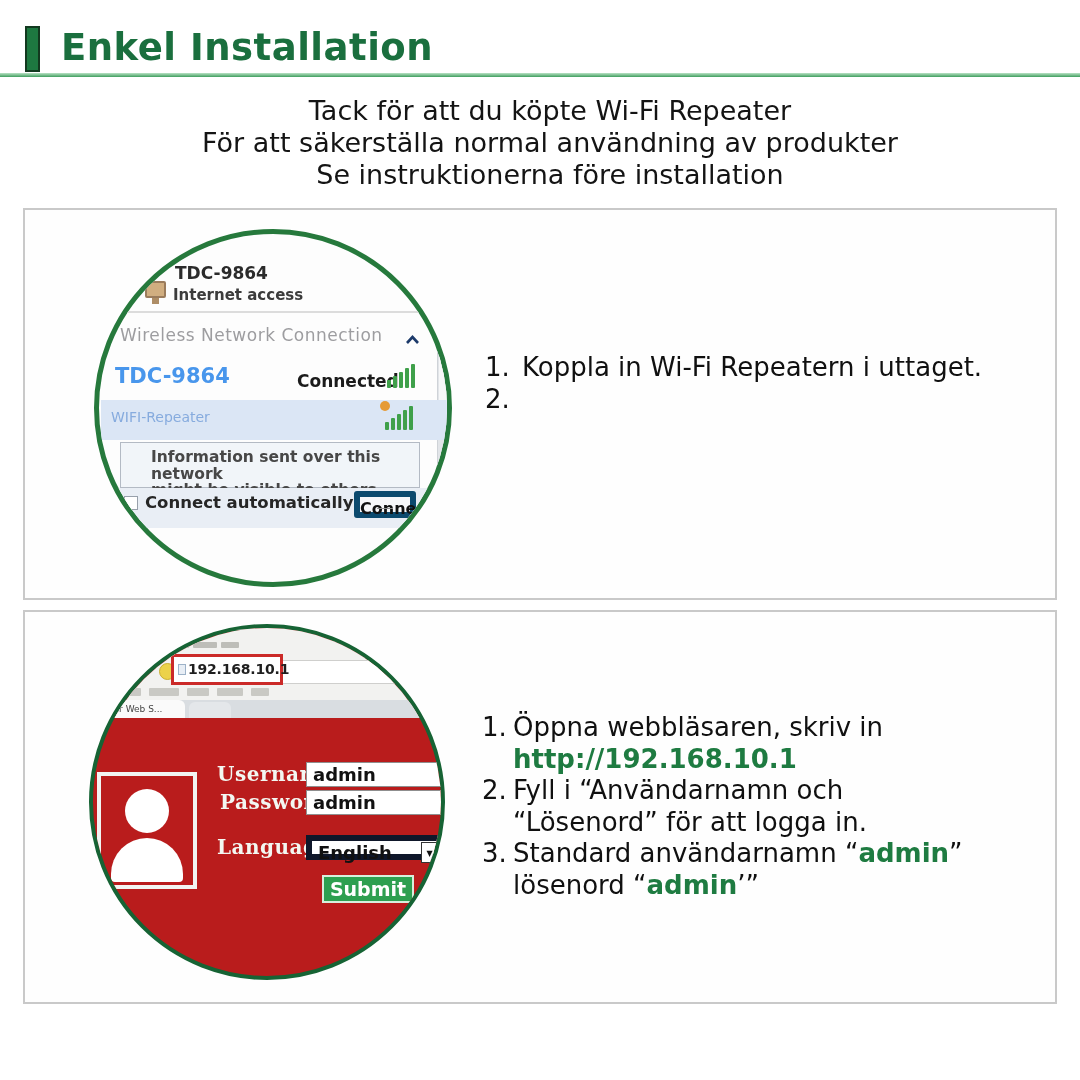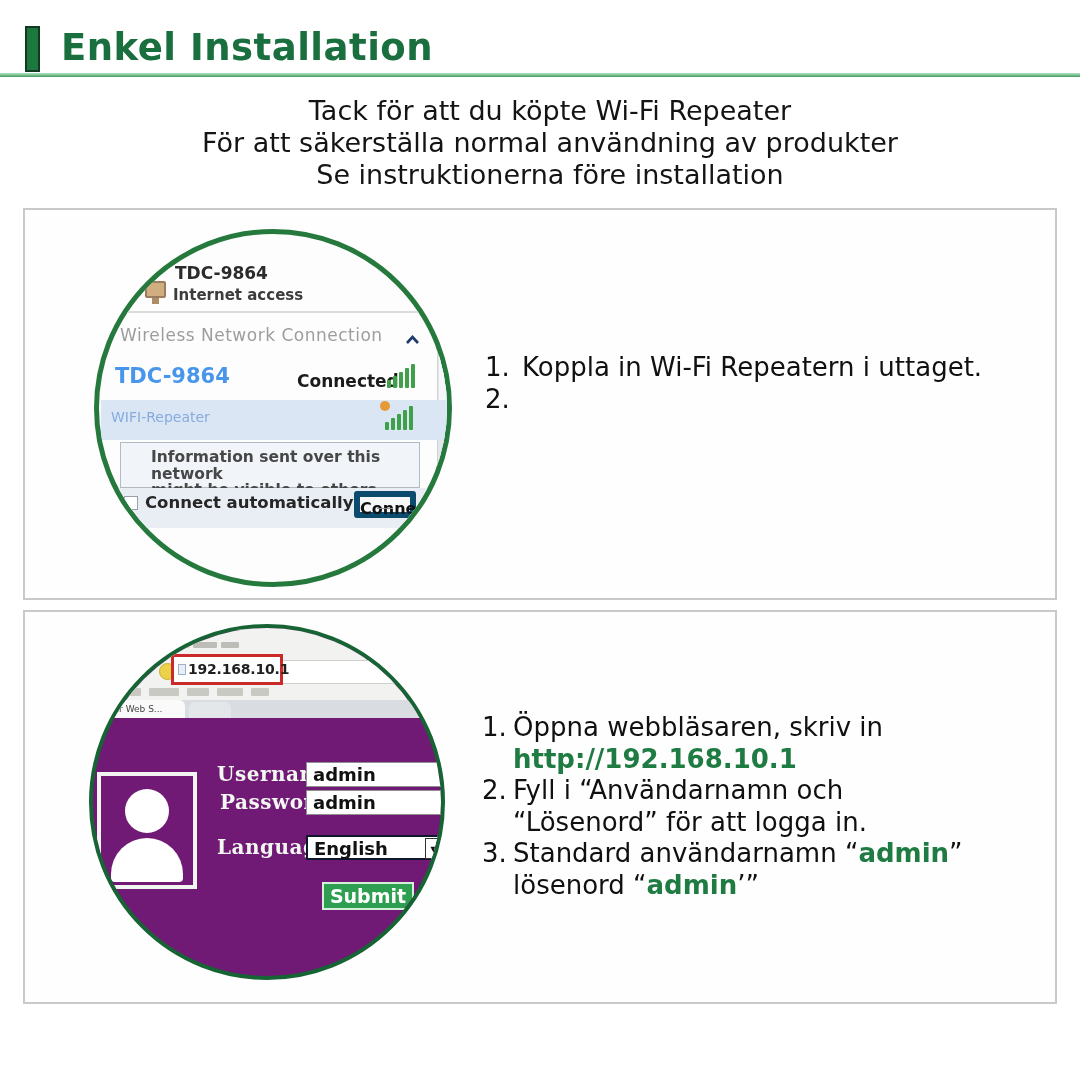--- a/index.html
+++ b/index.html
@@ -72,21 +72,21 @@
             border:1px solid #98a0ab;}
   .auto-label{position:absolute;left:46px;top:259px;font-size:16.5px;font-weight:bold;color:#262626;}
   .connect-btn{position:absolute;left:255px;top:257px;width:62px;height:27px;background:#f6f7f9;
             border:6px solid #0c4a6e;border-radius:3px;font-size:16px;font-weight:bold;color:#111;
             text-align:center;line-height:24px;}
   .connect-btn::after{content:"";position:absolute;left:50%;transform:translateX(-50%);bottom:3px;
             width:16px;height:1px;background:#8d8d8d;}
 
   
   .circle2{position:absolute;left:64px;top:12px;width:356px;height:356px;border-radius:50%;
-           border:4px solid #166334;background:#701a75;overflow:hidden;box-sizing:border-box;}
+           border:4px solid #166334;background:#b91c1c;overflow:hidden;box-sizing:border-box;}
   .circle2 *{box-sizing:border-box;}
   .browser-strip{position:absolute;left:0;top:0;width:348px;height:90px;background:#f2f2f0;}
   .mini-bar{position:absolute;height:6px;background:#bdbdb8;border-radius:1px;top:14px;}
   .mb1{left:80px;width:16px;} .mb2{left:100px;width:24px;} .mb3{left:128px;width:18px;}
   .nav-dot{position:absolute;left:44px;top:38px;width:11px;height:11px;border-radius:50%;
            background:#dcdcda;border:1px solid #c4c4c2;}
   .yellow-dot{position:absolute;left:66px;top:35px;width:17px;height:17px;border-radius:50%;
            background:#ecd24a;border:1px solid #c9ae33;}
   .addr-field{position:absolute;left:90px;top:32px;width:215px;height:24px;background:#fff;
            border:1px solid #cfcfcd;}
@@ -111,27 +111,27 @@
   .avatar-body{position:absolute;left:10px;top:62px;width:72px;height:44px;background:#fff;
            border-radius:36px 36px 4px 4px;}
   .form-label{position:absolute;font-family:"DejaVu Serif",serif;font-weight:bold;font-size:20px;
            color:#f3f7f2;letter-spacing:.5px;}
   .lbl-user{left:124px;top:134px;} .lbl-pass{left:127px;top:162px;} .lbl-lang{left:124px;top:207px;}
   .form-input{position:absolute;width:139px;height:25px;background:#fff;border:1px solid #8f8f8f;
            font-family:"DejaVu Sans",sans-serif;font-size:18px;font-weight:bold;color:#111;
            padding:0 0 0 6px;}
   .inp-user{left:213px;top:134px;} .inp-pass{left:213px;top:162px;}
   .select{position:absolute;left:213px;top:207px;width:139px;height:25px;background:#fff;
-           border:2px solid #0f172a;font-size:18px;font-weight:bold;color:#111;line-height:23px;
+           border:6px solid #0f172a;font-size:18px;font-weight:bold;color:#111;line-height:23px;
            padding-left:6px;}
   .select-arrow{position:absolute;right:1px;top:1px;width:17px;height:21px;background:#fff;
            border:1px solid #333;font-size:8px;line-height:21px;text-align:center;color:#111;}
   .submit-btn{position:absolute;left:229px;top:247px;width:92px;height:28px;background:#2e9f50;
            border:2px solid #d8efdd;color:#fff;font-size:19px;font-weight:bold;text-align:center;
-           line-height:24px;margin-top:7px;}
+           line-height:24px;}
 </style>
 </head>
 <body>
 
 <div class="page">
 
   <div class="accent-bar"></div>
   <div class="page-title">Enkel Installation</div>
   <div class="rule"></div>
 

